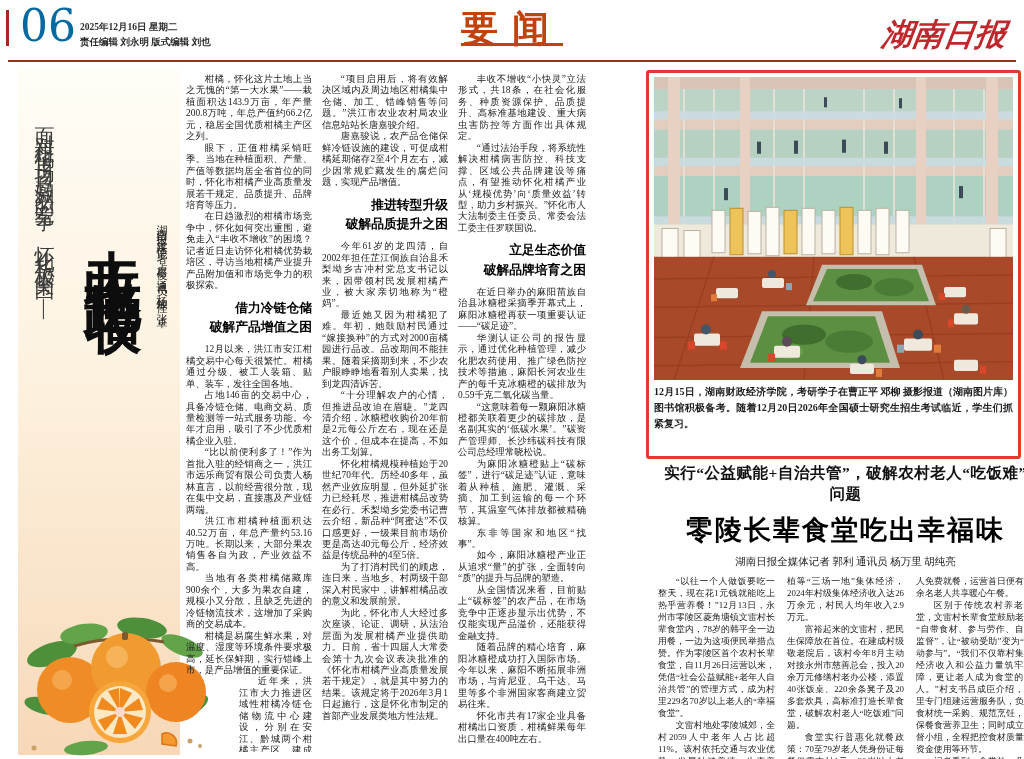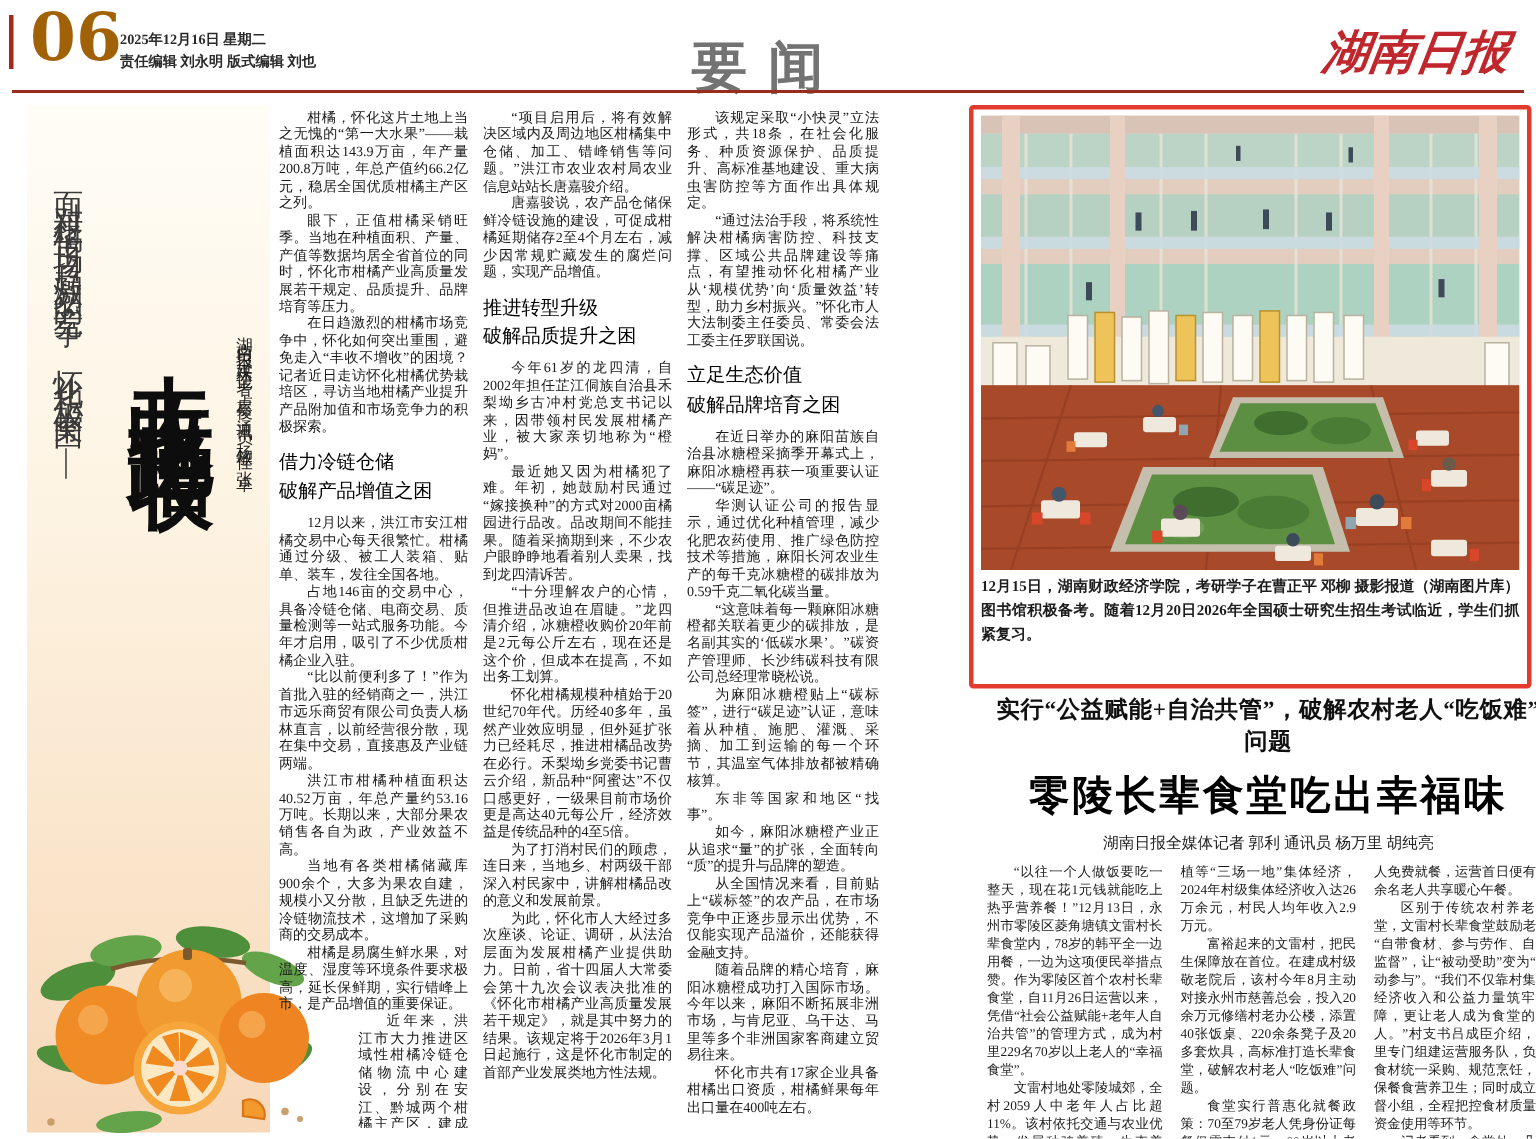--- a/index.html
+++ b/index.html
@@ -4,40 +4,40 @@
 <style>
   html,body{margin:0;padding:0;}
   body{
     width:1024px;height:759px;position:relative;background:#ffffff;
     font-family:"Liberation Serif","DejaVu Serif",serif;color:#1a1a1a;
     overflow:hidden;
   }
   .abs{position:absolute;}
   
   .edge-tick{left:6px;top:10px;width:3px;height:36px;background:#a5281e;}
-  .pagenum{left:20px;top:4px;font-size:44px;font-weight:700;color:#a16207;font-family:"DejaVu Serif",serif;line-height:1;}
+  .pagenum{left:20px;top:4px;font-size:44px;font-weight:400;color:#0369a1;font-family:"DejaVu Serif",serif;line-height:1;}
   .dateline{left:80px;top:20px;font-size:9.5px;line-height:1.6;color:#2b2b2b;font-family:Liberation Serif, serif;font-weight:700;}
-  .section-title{left:50%;transform:translateX(-50%);top:20px;font-size:37px;font-weight:900;letter-spacing:14px;color:#737373;}
+  .section-title{left:50%;transform:translateX(-50%);top:4px;font-size:37px;font-weight:900;letter-spacing:14px;color:#c2410c;text-decoration:underline;}
   .masthead{right:18px;top:14px;font-size:31px;font-weight:700;font-style:italic;color:#c0272d;transform:skewX(-8deg);font-family:"DejaVu Serif",serif;}
   .header-rule{left:8px;width:1008px;top:60px;height:2px;background:#9b2b1f;}
   
   .band{left:18px;top:70px;width:162px;height:685px;
     background:linear-gradient(180deg,#fffdf6 0%,#fdf3e2 40%,#f9e2c6 80%,#f7d7b8 100%);}
   .v{writing-mode:vertical-rl;text-orientation:mixed;}
   .feature-kicker{left:14px;top:42px;font-size:20px;letter-spacing:7px;color:#3a3a3a;font-weight:500;}
   .feature-title{left:56px;top:134px;font-size:57px;letter-spacing:13px;font-weight:900;color:#0d0d0d;}
   .feature-byline{left:136px;top:146px;font-size:11px;letter-spacing:3.5px;color:#222;}
   
   .newscol{top:74px;height:678px;overflow:hidden;font-size:9.4px;line-height:11.45px;text-align:justify;}
   .col1{left:186px;width:126px;}
   .col2{left:322px;width:126px;}
   .col3{left:458px;width:128px;}
   .para{margin:0;text-indent:2em;}
   .para.narrow{margin-left:42%;}
-  .subhead{margin:7px 0 6px 0;font-size:12.8px;font-weight:400;text-align:left;white-space:pre-line;line-height:1.55;text-indent:0;color:#000;}
+  .subhead{margin:7px 0 6px 0;font-size:12.8px;font-weight:700;text-align:right;white-space:pre-line;line-height:1.55;text-indent:0;color:#000;}
   
   .photo-frame{left:646px;top:70px;width:375px;height:389px;border:3px solid #e23b2e;border-radius:3px;box-sizing:border-box;background:#fff;padding:4px 5px;}
   .photo-frame svg{display:block;width:100%;height:303px;}
   .caption{margin-top:4px;font-size:10px;font-weight:600;line-height:1.6;text-align:justify;color:#1d1d1d;}
   .caption .credit{float:right;font-weight:600;}
   
   .a2{left:658px;top:463px;width:375px;height:292px;}
   .a2-kicker{margin:0;text-align:center;font-size:15.5px;font-weight:700;letter-spacing:.5px;color:#111;}
   .a2-title{margin:7px 0 0 0;text-align:center;font-size:27px;font-weight:900;letter-spacing:2px;color:#000;}
   .a2-byline{margin:7px 0 6px 0;text-align:center;font-size:10.5px;color:#222;}
@@ -124,21 +124,21 @@
     <h3 class="subhead">推进转型升级
 破解品质提升之困</h3>
     <p class="para">今年61岁的龙四清，自2002年担任芷江侗族自治县禾梨坳乡古冲村党总支书记以来，因带领村民发展柑橘产业，被大家亲切地称为“橙妈”。</p>
     <p class="para">最近她又因为柑橘犯了难。年初，她鼓励村民通过“嫁接换种”的方式对2000亩橘园进行品改。品改期间不能挂果。随着采摘期到来，不少农户眼睁睁地看着别人卖果，找到龙四清诉苦。</p>
     <p class="para">“十分理解农户的心情，但推进品改迫在眉睫。”龙四清介绍，冰糖橙收购价20年前是2元每公斤左右，现在还是这个价，但成本在提高，不如出务工划算。</p>
     <p class="para">怀化柑橘规模种植始于20世纪70年代。历经40多年，虽然产业效应明显，但外延扩张力已经耗尽，推进柑橘品改势在必行。禾梨坳乡党委书记曹云介绍，新品种“阿蜜达”不仅口感更好，一级果目前市场价更是高达40元每公斤，经济效益是传统品种的4至5倍。</p>
     <p class="para">为了打消村民们的顾虑，连日来，当地乡、村两级干部深入村民家中，讲解柑橘品改的意义和发展前景。</p>
     <p class="para">为此，怀化市人大经过多次座谈、论证、调研，从法治层面为发展柑橘产业提供助力。日前，省十四届人大常委会第十九次会议表决批准的《怀化市柑橘产业高质量发展若干规定》，就是其中努力的结果。该规定将于2026年3月1日起施行，这是怀化市制定的首部产业发展类地方性法规。</p>
   </div>
 <div class="abs newscol col3">
-    <p class="para">该规定采取“小快灵”立法形式，共18条，在社会化服务、种质资源保护、品质提升、高标准基地建设、重大病虫害防控等方面作出具体规定。</p>
+    <p class="para">丰收不增收“小快灵”立法形式，共18条，在社会化服务、种质资源保护、品质提升、高标准基地建设、重大病虫害防控等方面作出具体规定。</p>
     <p class="para">“通过法治手段，将系统性解决柑橘病害防控、科技支撑、区域公共品牌建设等痛点，有望推动怀化柑橘产业从‘规模优势’向‘质量效益’转型，助力乡村振兴。”怀化市人大法制委主任委员、常委会法工委主任罗联国说。</p>
     <h3 class="subhead">立足生态价值
 破解品牌培育之困</h3>
     <p class="para">在近日举办的麻阳苗族自治县冰糖橙采摘季开幕式上，麻阳冰糖橙再获一项重要认证——“碳足迹”。</p>
     <p class="para">华测认证公司的报告显示，通过优化种植管理，减少化肥农药使用、推广绿色防控技术等措施，麻阳长河农业生产的每千克冰糖橙的碳排放为0.59千克二氧化碳当量。</p>
     <p class="para">“这意味着每一颗麻阳冰糖橙都关联着更少的碳排放，是名副其实的‘低碳水果’。”碳资产管理师、长沙纬碳科技有限公司总经理常晓松说。</p>
     <p class="para">为麻阳冰糖橙贴上“碳标签”，进行“碳足迹”认证，意味着从种植、施肥、灌溉、采摘、加工到运输的每一个环节，其温室气体排放都被精确核算。</p>
     <p class="para">东非等国家和地区“找事”。</p>
     <p class="para">如今，麻阳冰糖橙产业正从追求“量”的扩张，全面转向“质”的提升与品牌的塑造。</p>
     <p class="para">从全国情况来看，目前贴上“碳标签”的农产品，在市场竞争中正逐步显示出优势，不仅能实现产品溢价，还能获得金融支持。</p>

